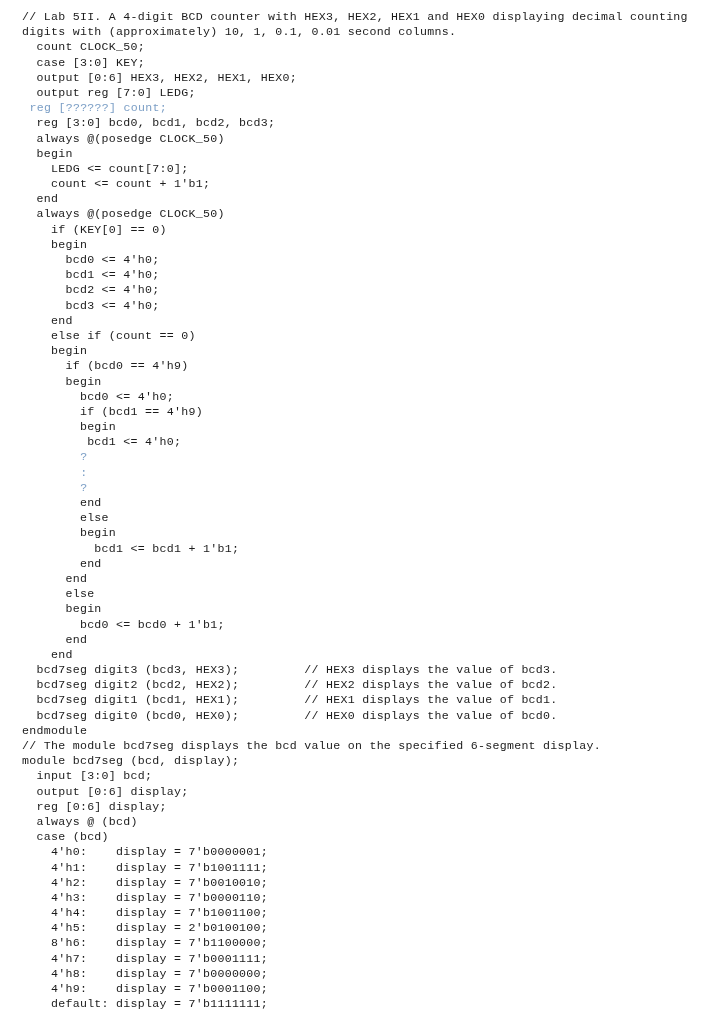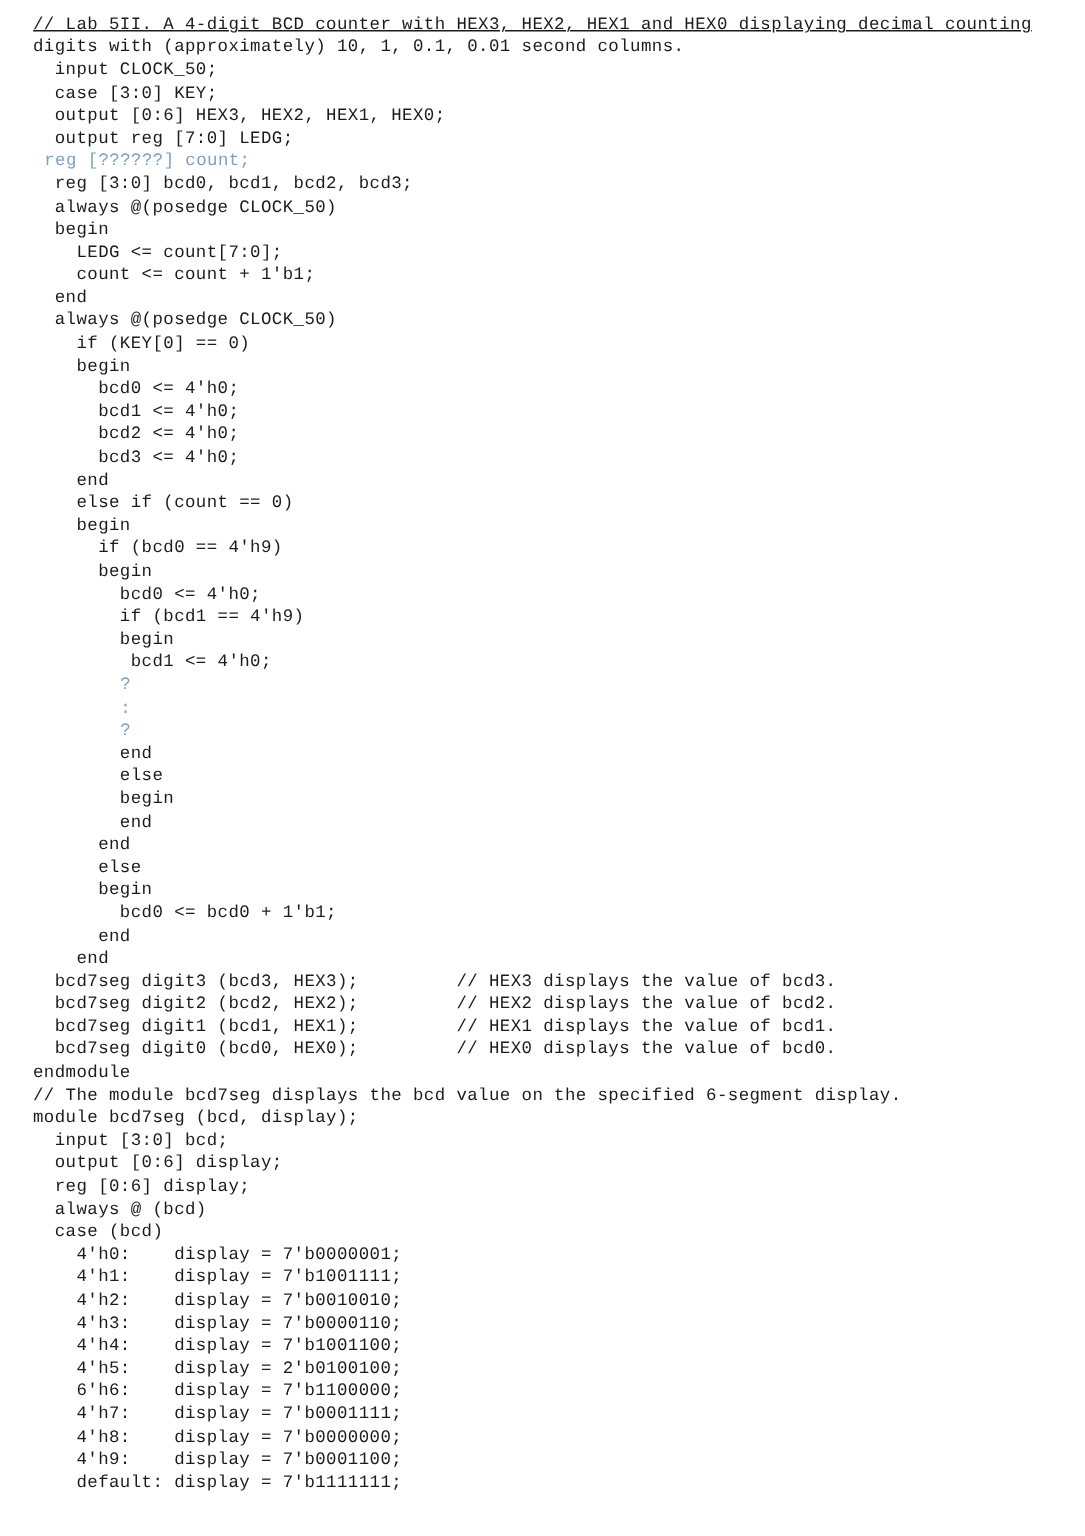--- a/index.html
+++ b/index.html
@@ -28,29 +28,29 @@
     font-size: 11.6px;
     letter-spacing: 0.28px;
     color: #1b1b1b;
     white-space: pre;
     padding-left: 22px;
     box-sizing: border-box;
     font-family: "Liberation Mono", "DejaVu Sans Mono", monospace;
   }
   .code-line.hl { color: #7c9fc6; padding-left: 15px; }
   .code-line .line-text { display: inline; white-space: pre; }
-  #code-listing > .code-line:first-child { margin-top: 9px; text-decoration: underline; }
+  #code-listing > .code-line:first-child { margin-top: 9px; }
 </style>
 </head>
 <body>
 
 <div id="code-listing">
     <div class="code-line"><span class="line-text">// Lab 5II. A 4-digit BCD counter with HEX3, HEX2, HEX1 and HEX0 displaying decimal counting</span></div>
     <div class="code-line"><span class="line-text">digits with (approximately) 10, 1, 0.1, 0.01 second columns.</span></div>
-    <div class="code-line"><span class="line-text">  input CLOCK_50;</span></div>
+    <div class="code-line"><span class="line-text">  count CLOCK_50;</span></div>
     <div class="code-line"><span class="line-text">  case [3:0] KEY;</span></div>
     <div class="code-line"><span class="line-text">  output [0:6] HEX3, HEX2, HEX1, HEX0;</span></div>
     <div class="code-line"><span class="line-text">  output reg [7:0] LEDG;</span></div>
     <div class="code-line hl"><span class="line-text">  reg [??????] count;</span></div>
     <div class="code-line"><span class="line-text">  reg [3:0] bcd0, bcd1, bcd2, bcd3;</span></div>
     <div class="code-line"><span class="line-text">  always @(posedge CLOCK_50)</span></div>
     <div class="code-line"><span class="line-text">  begin</span></div>
     <div class="code-line"><span class="line-text">    LEDG &lt;= count[7:0];</span></div>
     <div class="code-line"><span class="line-text">    count &lt;= count + 1'b1;</span></div>
     <div class="code-line"><span class="line-text">  end</span></div>
@@ -69,20 +69,21 @@
     <div class="code-line"><span class="line-text">        bcd0 &lt;= 4'h0;</span></div>
     <div class="code-line"><span class="line-text">        if (bcd1 == 4'h9)</span></div>
     <div class="code-line"><span class="line-text">        begin</span></div>
     <div class="code-line"><span class="line-text">         bcd1 &lt;= 4'h0;</span></div>
     <div class="code-line hl"><span class="line-text">         ?</span></div>
     <div class="code-line hl"><span class="line-text">         :</span></div>
     <div class="code-line hl"><span class="line-text">         ?</span></div>
     <div class="code-line"><span class="line-text">        end</span></div>
     <div class="code-line"><span class="line-text">        else</span></div>
     <div class="code-line"><span class="line-text">        begin</span></div>
+    <div class="code-line"><span class="line-text">          bcd1 &lt;= bcd1 + 1'b1;</span></div>
     <div class="code-line"><span class="line-text">        end</span></div>
     <div class="code-line"><span class="line-text">      end</span></div>
     <div class="code-line"><span class="line-text">      else</span></div>
     <div class="code-line"><span class="line-text">      begin</span></div>
     <div class="code-line"><span class="line-text">        bcd0 &lt;= bcd0 + 1'b1;</span></div>
     <div class="code-line"><span class="line-text">      end</span></div>
     <div class="code-line"><span class="line-text">    end</span></div>
     <div class="code-line"><span class="line-text">  bcd7seg digit3 (bcd3, HEX3);         // HEX3 displays the value of bcd3.</span></div>
     <div class="code-line"><span class="line-text">  bcd7seg digit2 (bcd2, HEX2);         // HEX2 displays the value of bcd2.</span></div>
     <div class="code-line"><span class="line-text">  bcd7seg digit1 (bcd1, HEX1);         // HEX1 displays the value of bcd1.</span></div>
@@ -94,18 +95,18 @@
     <div class="code-line"><span class="line-text">  output [0:6] display;</span></div>
     <div class="code-line"><span class="line-text">  reg [0:6] display;</span></div>
     <div class="code-line"><span class="line-text">  always @ (bcd)</span></div>
     <div class="code-line"><span class="line-text">  case (bcd)</span></div>
     <div class="code-line"><span class="line-text">    4'h0:    display = 7'b0000001;</span></div>
     <div class="code-line"><span class="line-text">    4'h1:    display = 7'b1001111;</span></div>
     <div class="code-line"><span class="line-text">    4'h2:    display = 7'b0010010;</span></div>
     <div class="code-line"><span class="line-text">    4'h3:    display = 7'b0000110;</span></div>
     <div class="code-line"><span class="line-text">    4'h4:    display = 7'b1001100;</span></div>
     <div class="code-line"><span class="line-text">    4'h5:    display = 2'b0100100;</span></div>
-    <div class="code-line"><span class="line-text">    6'h6:    display = 7'b1100000;</span></div>
+    <div class="code-line"><span class="line-text">    8'h6:    display = 7'b1100000;</span></div>
     <div class="code-line"><span class="line-text">    4'h7:    display = 7'b0001111;</span></div>
     <div class="code-line"><span class="line-text">    4'h8:    display = 7'b0000000;</span></div>
     <div class="code-line"><span class="line-text">    4'h9:    display = 7'b0001100;</span></div>
     <div class="code-line"><span class="line-text">    default: display = 7'b1111111;</span></div>
   </div>
 
 </body></html>

